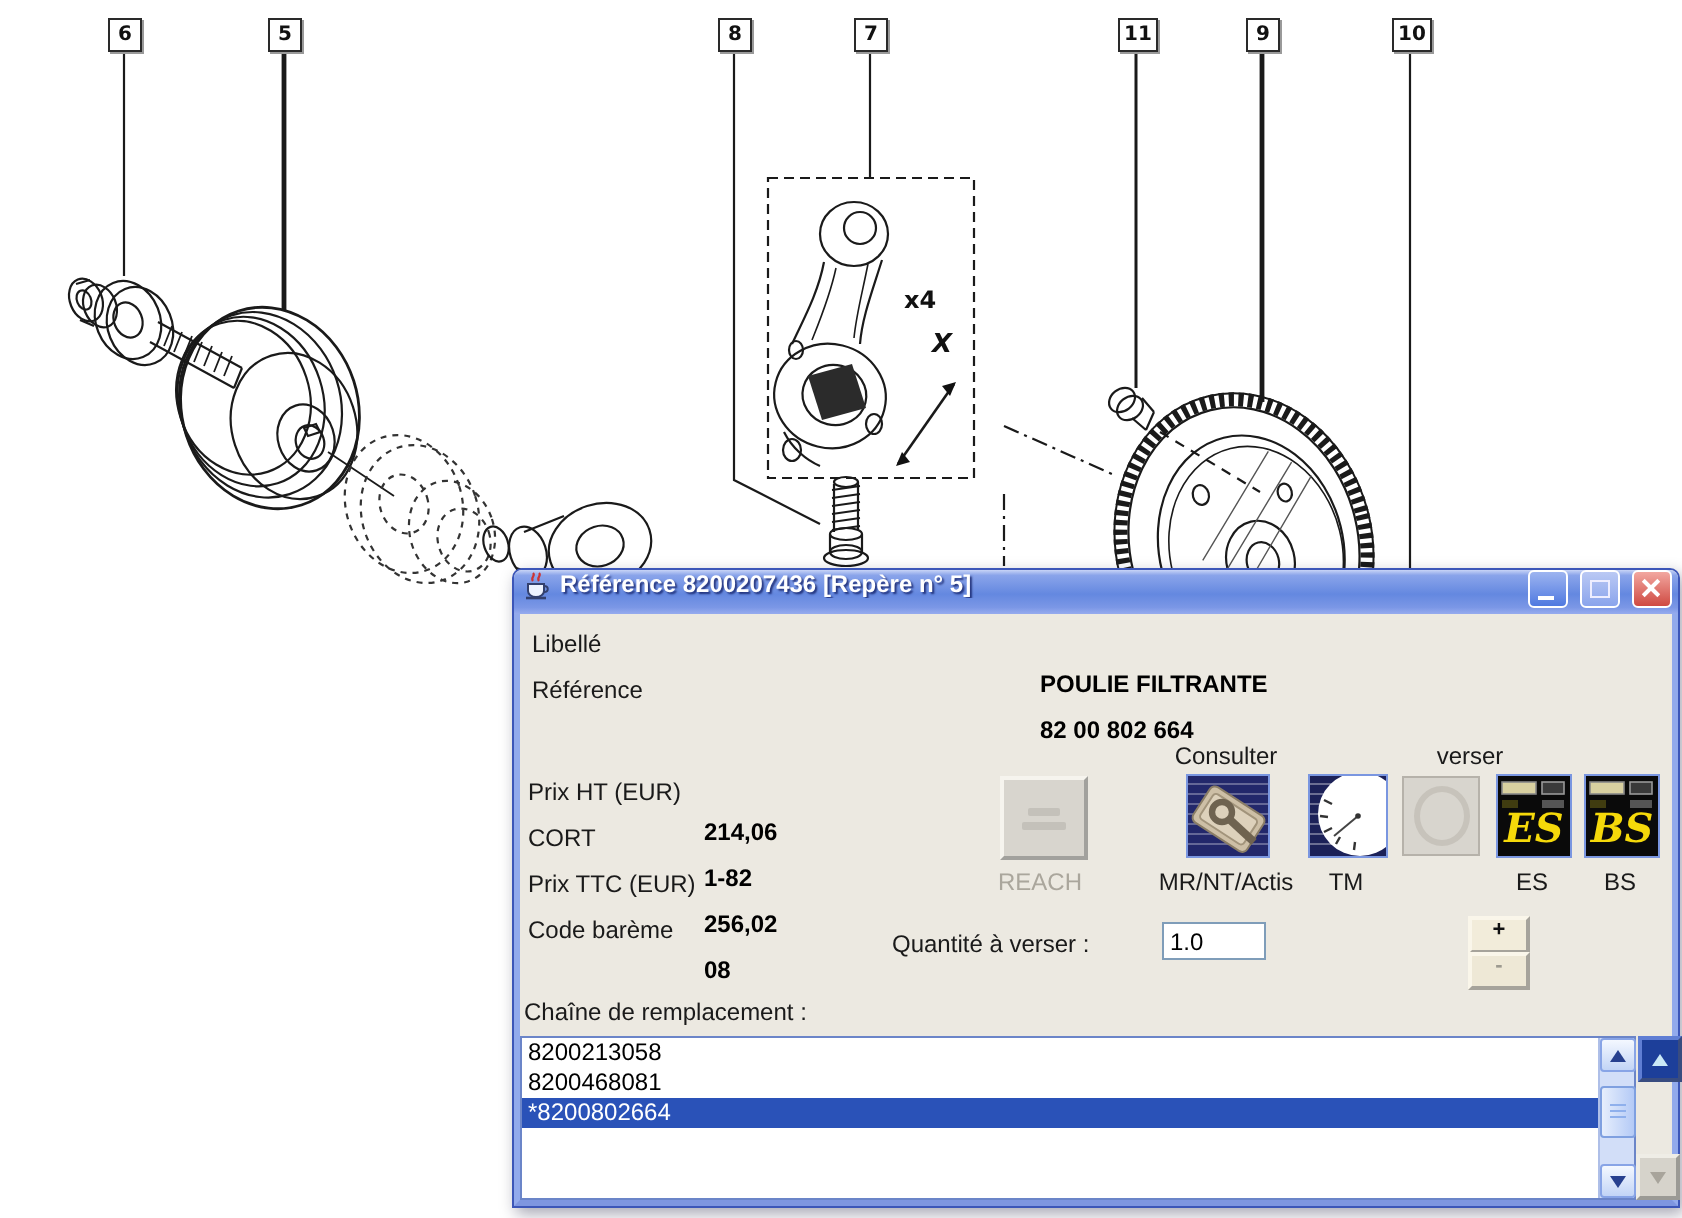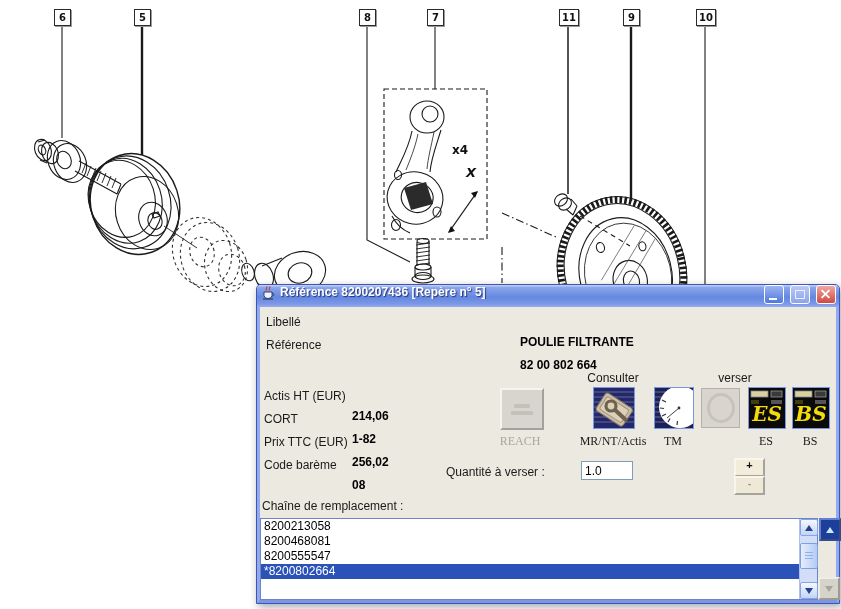--- a/index.html
+++ b/index.html
@@ -34,21 +34,21 @@
   .btn-max::after{content:"";position:absolute;left:4px;top:4px;width:8px;height:7px;border:1px solid #eef;}
   .btn-close{background:linear-gradient(180deg,#f2a7a0,#cf4a42);}
   .btn-close::before,.btn-close::after{content:"";position:absolute;left:3px;top:7px;width:11px;height:2px;background:#fff;}
   .btn-close::before{transform:rotate(45deg);}
   .btn-close::after{transform:rotate(-45deg);}
 
   .dialog-body{position:relative;height:293px;background:#ece9e1;
                border-left:3px solid #92aaec;border-right:3px solid #92aaec;border-bottom:3px solid #7e96e0;}
   .lbl{position:absolute;font-size:12px;color:#1a1a1a;white-space:nowrap;}
   .val{position:absolute;font-size:12px;font-weight:bold;color:#000;white-space:nowrap;margin-top:20px;}
-  .caption{position:absolute;top:127px;font-size:12px;color:#1a1a1a;text-align:center;white-space:nowrap;font-family:Liberation Serif, serif;}
+  .caption{position:absolute;top:127px;font-size:12px;color:#1a1a1a;text-align:center;white-space:nowrap;}
   .caption.disabled{color:#aaa69c;}
 
   .icon-btn{position:absolute;top:80px;width:40px;height:40px;border:1px solid #7a96e0;
             background:#10143c;cursor:pointer;overflow:hidden;}
   .reach-btn{position:absolute;left:240px;top:81px;width:40px;height:38px;background:#d8d5ce;
              border:2px outset #f6f4ee;display:flex;flex-direction:column;gap:3px;
              align-items:center;justify-content:center;}
   .reach-btn i{display:block;width:16px;height:4px;background:#c4c1ba;border-radius:1px;}
   .reach-btn i+i{width:22px;}
   .ghost-btn{position:absolute;left:441px;top:81px;width:37px;height:38px;background:#d8d5ce;
@@ -226,21 +226,21 @@
       <span class="winbtn btn-close"></span>
     </div>
 
     <div class="dialog-body">
 
       <span class="lbl" style="left:6px;top:8px">Libellé</span>
       <span class="val" style="left:260px;top:8px">POULIE FILTRANTE</span>
       <span class="lbl" style="left:6px;top:31px">Référence</span>
       <span class="val" style="left:260px;top:31px">82 00 802 664</span>
 
-      <span class="lbl" style="left:4px;top:82px">Actis HT (EUR)</span>
+      <span class="lbl" style="left:4px;top:82px">Prix HT (EUR)</span>
       <span class="val" style="left:92px;top:82px">214,06</span>
       <span class="lbl" style="left:4px;top:105px">CORT</span>
       <span class="val" style="left:92px;top:105px">1-82</span>
       <span class="lbl" style="left:4px;top:128px">Prix TTC (EUR)</span>
       <span class="val" style="left:92px;top:128px">256,02</span>
       <span class="lbl" style="left:4px;top:151px">Code barème</span>
       <span class="val" style="left:92px;top:151px">08</span>
 
       <span class="lbl" style="left:303px;top:64px;width:100px;text-align:center">Consulter</span>
       <span class="lbl" style="left:430px;top:64px;width:90px;text-align:center">verser</span>
@@ -314,21 +314,20 @@
       <span class="lbl" style="left:186px;top:158px">Quantité à verser :</span>
       <input class="qty-input" value="1.0" style="">
       <div class="spin plus" style="top:151px">+</div>
       <div class="spin minus" style="top:169px">-</div>
 
       <span class="lbl" style="left:2px;top:192px">Chaîne de remplacement :</span>
       <div class="list">
         <div class="rows">
           <div class="row">8200213058</div>
           <div class="row">8200468081</div>
-          <div class="row">8200555547</div>
           <div class="row selected">*8200802664</div>
         </div>
         <div class="vscroll">
           <div class="sbtn up">
               <span class="tri-up"></span>
             </div>
           <div class="thumb"></div>
           <div class="sbtn down">
               <span class="tri-down"></span>
             </div>

